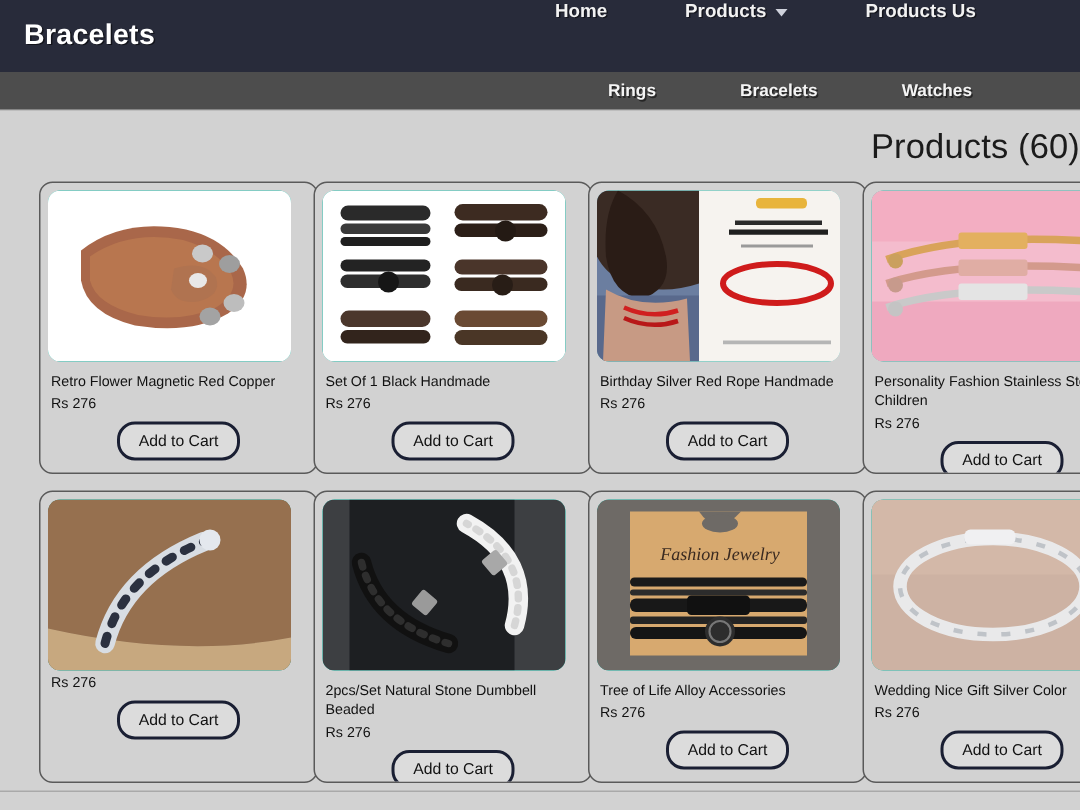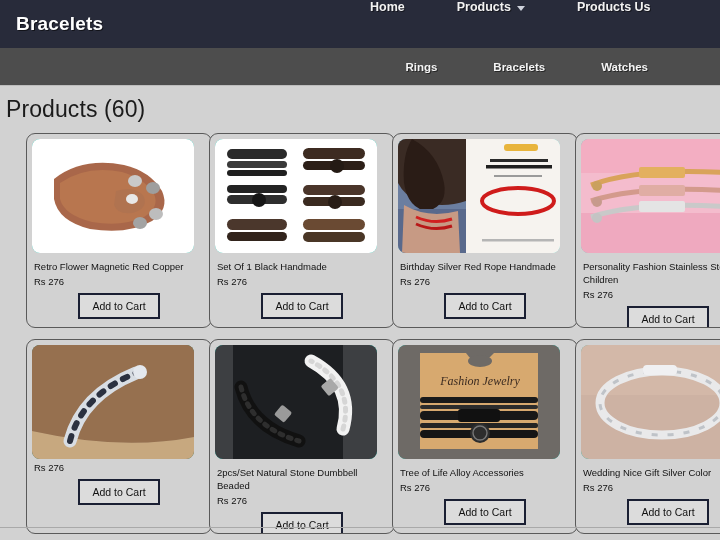--- a/index.html
+++ b/index.html
@@ -53,21 +53,21 @@
     width: 0; height: 0;
     border-left: 4px solid transparent;
     border-right: 4px solid transparent;
     border-top: 5px solid #cfd2dc;
     position: relative;
     top: 1px;
   }
 
   
   .submenu {
-    height: 38px;
+    height: 26px;
     background: #4d4d4d;
     display: flex;
     align-items: center;
     justify-content: flex-end;
     padding-right: 72px;
     gap: 56px;
     border-bottom: 1px solid #bdbdbd;
   }
   .submenu-link {
     color: #f4f4f4;
@@ -78,20 +78,21 @@
     cursor: pointer;
   }
 
   
   .page-title {
     font-size: 23px;
     color: #1b1b1b;
     margin: 10px 0 0 6px;
     font-weight: normal;
     letter-spacing: .1px;
+    text-align: right;
   }
 
   
   .grid {
     margin-top: 10px;
     padding-left: 26px;
     display: grid;
     grid-template-columns: repeat(4, 172px);
     column-gap: 11px;
     row-gap: 11px;
@@ -126,21 +127,21 @@
     font-size: 9.5px;
     color: #111;
     margin-top: 3px;
     padding: 0 2px;
   }
   .cart-btn {
     display: block;
     margin: 6px auto 0 auto;
     background: #dcdcdc;
     border: 2.5px solid #1a1f33;
-    border-radius: 0;
+    border-radius: 12px;
     color: #111;
     font-size: 10.5px;
     font-family: "Liberation Sans", sans-serif;
     padding: 5px 12px;
     cursor: pointer;
     white-space: nowrap;
   }
   .bottom-rule {
     position: absolute;
     left: 0; top: 527px;

